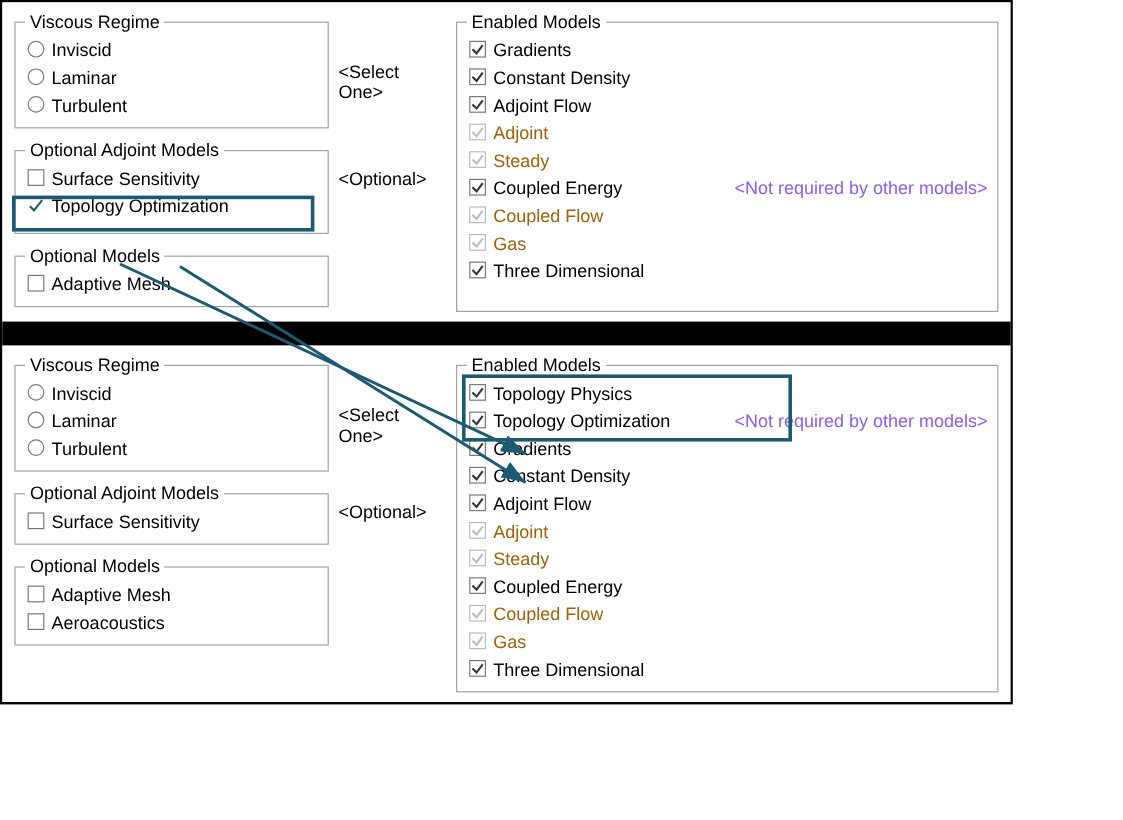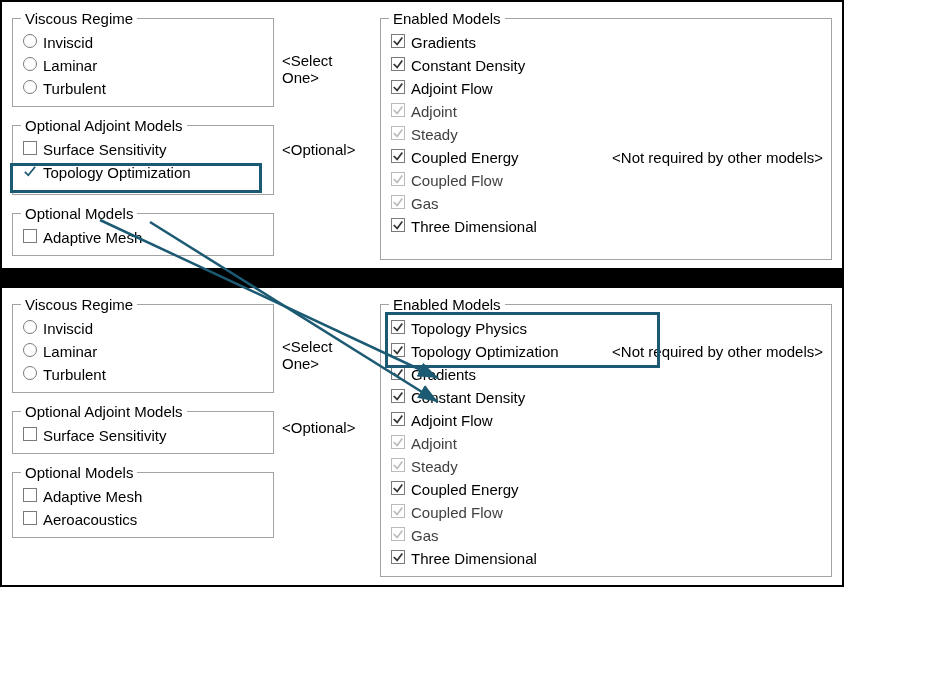--- a/index.html
+++ b/index.html
@@ -84,37 +84,37 @@
     display: flex;
     align-items: center;
     justify-content: center;
   }
   .check .box svg {
     width: 12px;
     height: 12px;
     display: block;
   }
   .check.disabled {
-    color: #404040;
+    color: #a16207;
   }
   .check.disabled .box {
     border-color: #bbb;
   }
   .check.checkmark-only .box {
     border: none;
     background: transparent;
     width: 14px;
   }
   .enabled-row {
     display: flex;
     align-items: center;
     justify-content: space-between;
   }
   .enabled-row .right-note {
-    color: #000000;
+    color: #8b5cf6;
     font-size: 15px;
     white-space: nowrap;
     text-align: center;
   }
   .divider {
     height: 20px;
     background: #000;
   }
   .highlight-box {
     position: absolute;

